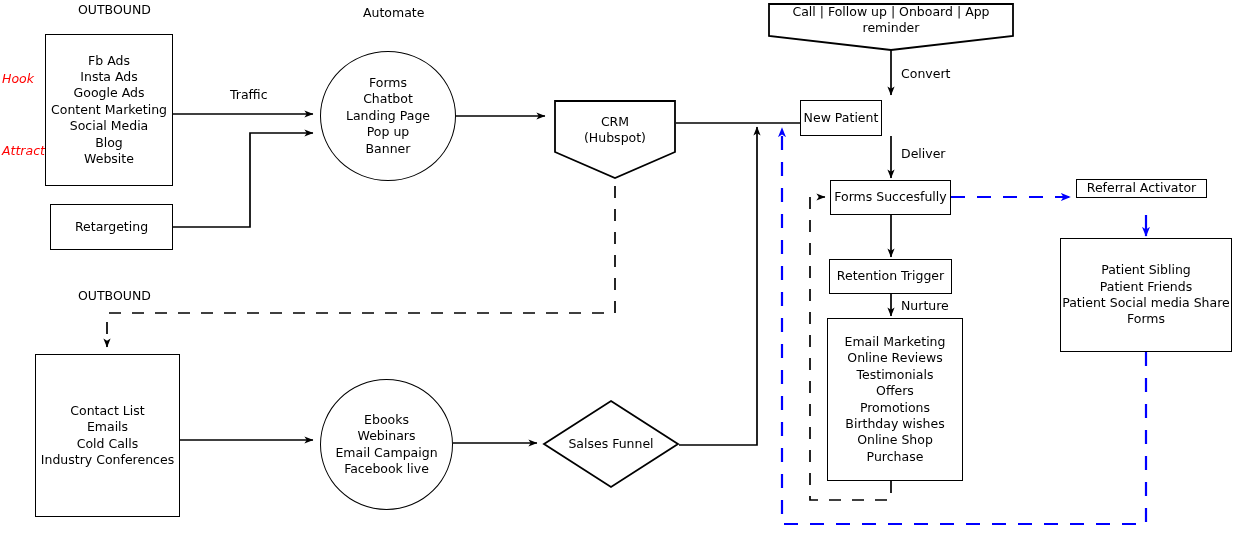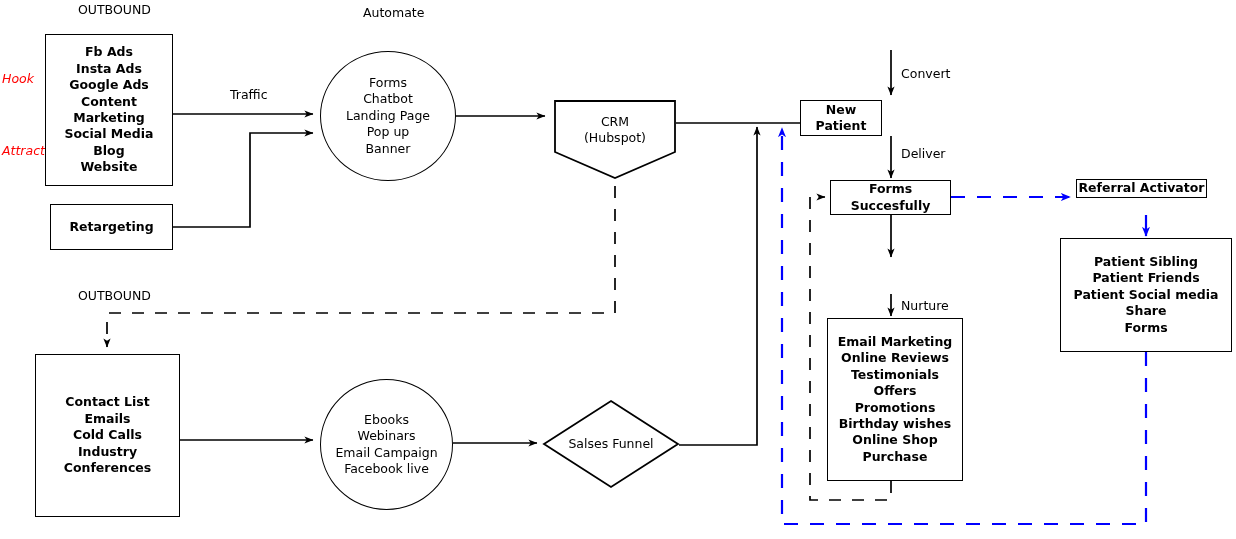--- a/index.html
+++ b/index.html
@@ -5,21 +5,21 @@
   html,body{margin:0;padding:0;background:#ffffff;}
   #canvas{
     position:relative;
     width:1236px;height:539px;
     background:#ffffff;
     font-family:"DejaVu Sans","Liberation Sans",sans-serif;
     overflow:hidden;
   }
   svg#wires{position:absolute;left:0;top:0;width:1236px;height:539px;}
   .node{position:absolute;box-sizing:border-box;display:flex;align-items:center;justify-content:center;}
-  .boxnode{border:1.6px solid #000;background:#fff;font-weight:bold;}
+  .boxnode{border:1.6px solid #000;background:#fff;}
   .lbl{
     text-align:center;color:#000;font-size:12.5px;line-height:16.4px;
     white-space:pre-line;
   }
   .circ{border:1.8px solid #000;border-radius:50%;background:#fff;}
   .freetext{position:absolute;color:#000;font-size:12.5px;white-space:nowrap;}
   .redtext{position:absolute;color:#ff0000;font-size:12.5px;white-space:nowrap;font-style:italic;}
   .edgelbl{position:absolute;color:#000;font-size:12.5px;white-space:nowrap;}
   .shapewrap{position:absolute;}
   .shapewrap svg{position:absolute;left:0;top:0;overflow:visible;}
@@ -133,29 +133,40 @@
 
   <div class="shapewrap" style="left:543px;top:400px;width:136px;height:88px;">
     <svg width="136" height="88" viewBox="0 0 136 88">
       <polygon points="68,1 135,44 68,87 1,44" fill="#fff" stroke="#000" stroke-width="1.8"></polygon>
     </svg>
     <div class="shapetext" style="height:88px;">
       <div class="lbl">Salses Funnel</div>
     </div>
   </div>
 
+  <div class="shapewrap" style="left:768px;top:3px;width:246px;height:48px;">
+    <svg width="246" height="48" viewBox="0 0 246 48">
+      <polygon points="1,1 245,1 245,33 123,47 1,33" fill="#fff" stroke="#000" stroke-width="1.8"></polygon>
+    </svg>
+    <div class="shapetext" style="height:34px;">
+      <div class="lbl">Call | Follow up | Onboard | App reminder</div>
+    </div>
+  </div>
 
   <div class="node boxnode" style="left:800px;top:100px;width:82px;height:36px;">
     <div class="lbl">New Patient</div>
   </div>
 
   <div class="node boxnode" style="left:830px;top:180px;width:121px;height:35px;">
     <div class="lbl">Forms Succesfully</div>
   </div>
 
+  <div class="node boxnode" style="left:829px;top:259px;width:123px;height:35px;">
+    <div class="lbl">Retention Trigger</div>
+  </div>
 
   <div class="node boxnode" style="left:827px;top:318px;width:136px;height:163px;">
     <div class="lbl">Email Marketing
 Online Reviews
 Testimonials
 Offers
 Promotions
 Birthday wishes
 Online Shop Purchase</div>
   </div>

